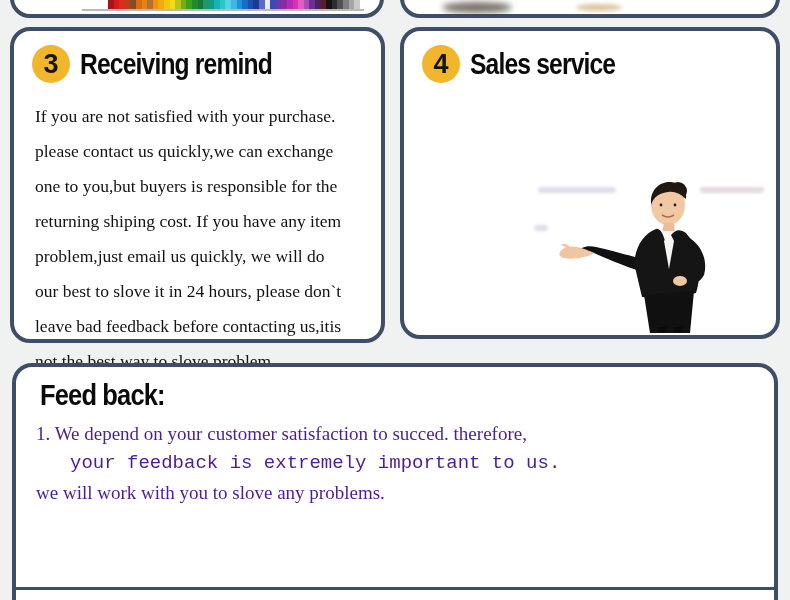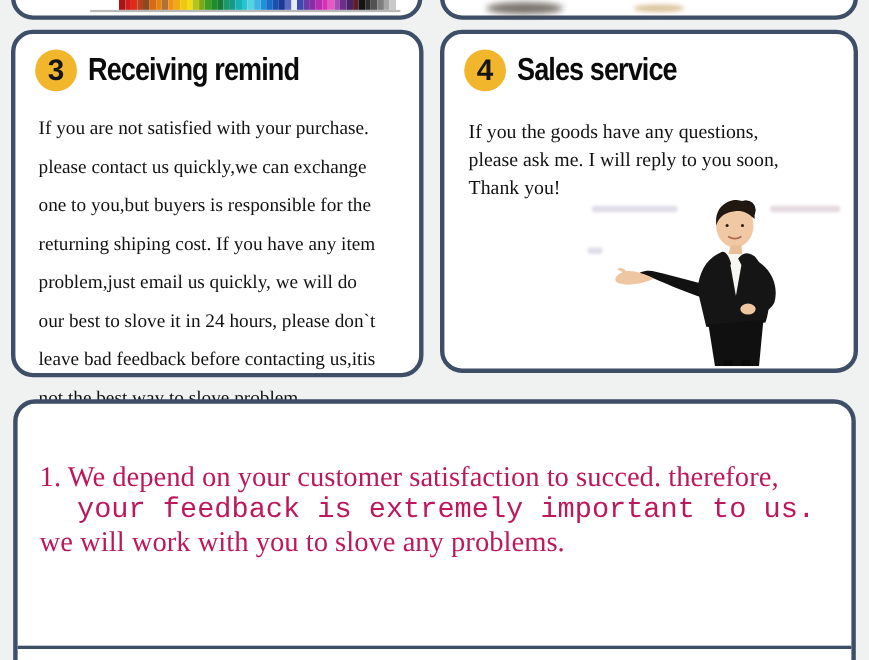--- a/index.html
+++ b/index.html
@@ -84,21 +84,21 @@
   .wm{position:absolute;height:6px;background:#d8d4e2;filter:blur(1.5px);opacity:.8;border-radius:3px;}
   .wm.wm-left{left:8px;top:10px;width:78px;}
   .wm.wm-right{right:10px;top:10px;width:64px;background:#ddd0d8;}
   .wm.wm-mid{left:4px;top:48px;width:14px;}
 
   
   .feedback-title-row{position:absolute;left:24px;top:11px;}
   .feedback-title{font-size:30px;}
   .feedback-list{
     position:absolute;left:20px;top:52px;width:730px;
-    font-size:26px;line-height:29.5px;color:#be185d;
+    font-size:19px;line-height:29.5px;color:#4c1d95;
   }
   .fb-line{white-space:nowrap;}
   .fb-indent{padding-left:34px;font-family:Liberation Mono, monospace;}
   .feedback-rule{
     position:absolute;left:0px;top:220px;width:758px;height:3px;
     background:#3e4e66;
   }
 </style>
 </head>
 <body>
@@ -175,23 +175,20 @@
 leave bad feedback before contacting us,itis
 not the best way to slove problem.
 thank you!</div>
   </div>
 
   <div class="panel box4">
     <div class="section-header">
       <div class="num-badge">4</div>
       <div class="heading">Sales service</div>
     </div>
-    <div class="body-text">If you the goods have any questions,
-please ask me. I will reply to you soon,
-Thank you!</div>
 
     <div class="woman-wrap">
       <div class="wm wm-left"></div>
       <div class="wm wm-right"></div>
       <div class="wm wm-mid"></div>
       <svg width="244" height="156" viewBox="0 0 244 156">
 
         <path d="M118 96 C100 92 78 82 64 76 C56 73 50 74 46 76 C50 70 58 68 66 70 C84 74 104 80 120 84 Z" fill="#111111"></path>
         <path d="M64 76 C56 72 44 68 37 70 C31 72 28 76 30 79 C34 83 46 82 54 80 C58 79 62 78 64 76 Z" fill="#efc6a2"></path>
         <path d="M40 70 C36 66 33 66 31 68 C33 69 36 70 38 72 Z" fill="#efc6a2"></path>
@@ -216,20 +213,23 @@
         <ellipse cx="150" cy="104" rx="7" ry="5" fill="#efc6a2"></ellipse>
 
         <path d="M114 118 L164 114 L160 156 L120 156 Z" fill="#101010"></path>
         <path d="M128 150 L136 150 L136 156 L128 156 Z" fill="#0a0a0a"></path>
         <path d="M144 150 L152 150 L152 156 L144 156 Z" fill="#0a0a0a"></path>
       </svg>
     </div>
   </div>
 
   <div class="panel feedback-box">
+    <div class="feedback-title-row">
+      <span class="heading feedback-title">Feed back:</span>
+    </div>
     <div class="feedback-list">
       <div class="fb-line">1. We depend on your customer satisfaction to succed. therefore,</div>
       <div class="fb-line fb-indent">your feedback is extremely important to us.</div>
       <div class="fb-line">we will work with you to slove any problems.</div>
     </div>
     <div class="feedback-rule"></div>
   </div>
 
 </div>
 

